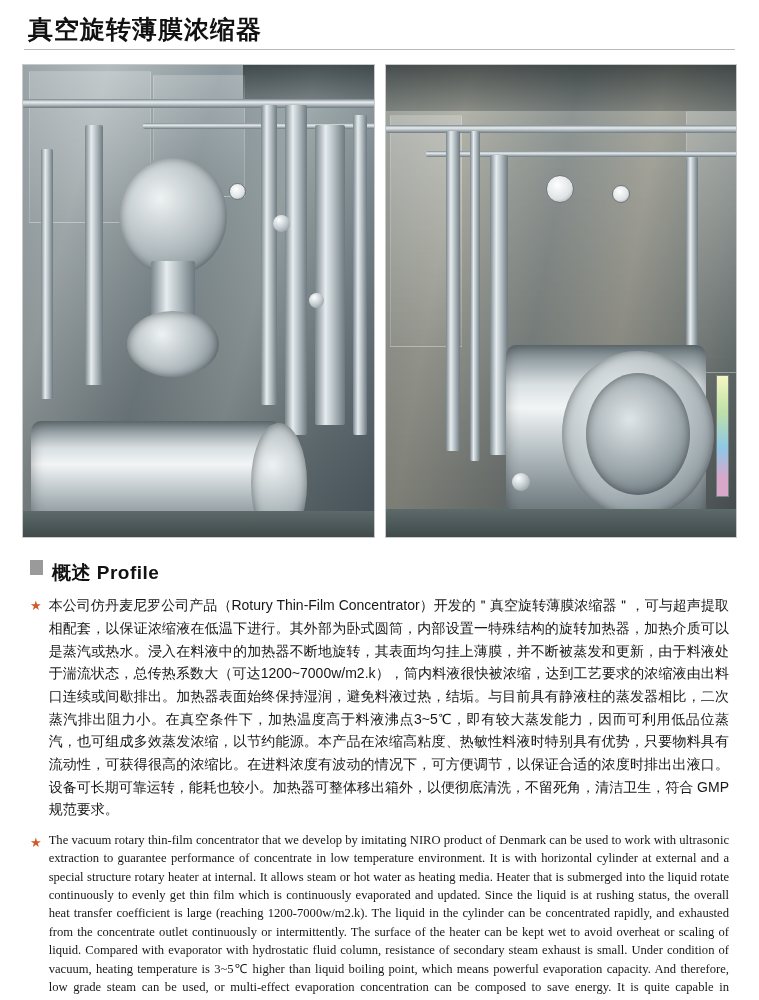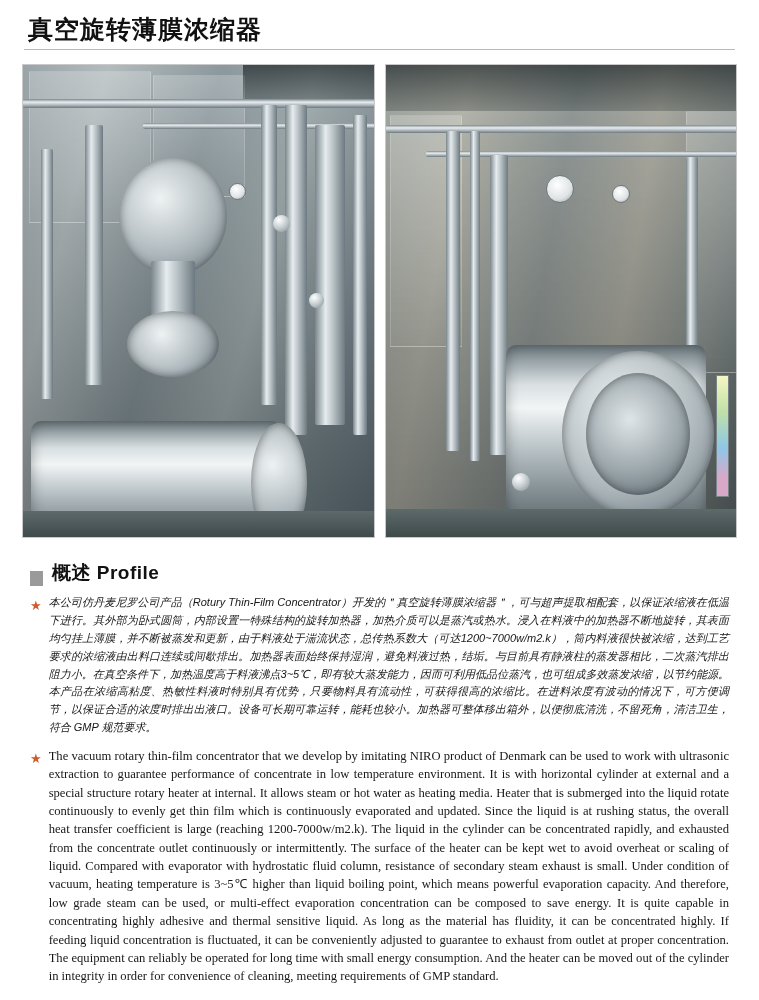--- a/index.html
+++ b/index.html
@@ -137,21 +137,21 @@
     border: 1px solid #7a8488;
   }
   .dark-strip {
     position: absolute;
     background: linear-gradient(180deg, rgba(20,28,30,0.65), rgba(20,28,30,0.25));
   }
 
   
   .section-head {
     display: flex;
-    align-items: flex-end;
+    align-items: flex-start;
     gap: 9px;
     margin: 22px 0 8px 8px;
   }
   .section-mark {
     width: 13px;
     height: 15px;
     background: #9a9a9a;
     display: inline-block;
   }
   .section-title {
@@ -171,25 +171,24 @@
   }
   .star {
     color: #cf5a2a;
     font-size: 13px;
     line-height: 1.5;
     flex: 0 0 auto;
     padding-top: 2px;
   }
   .para-cn {
     font-family: "Liberation Sans", sans-serif;
-    font-size: 11px;
+    font-size: 14px;
     line-height: 1.62;
     text-align: justify;
     color: #171717;
-    font-style: italic;
   }
   .para-en {
     font-family: "Liberation Serif", serif;
     font-size: 12.6px;
     line-height: 1.46;
     text-align: justify;
     color: #171717;
   }
 </style>
 </head>

